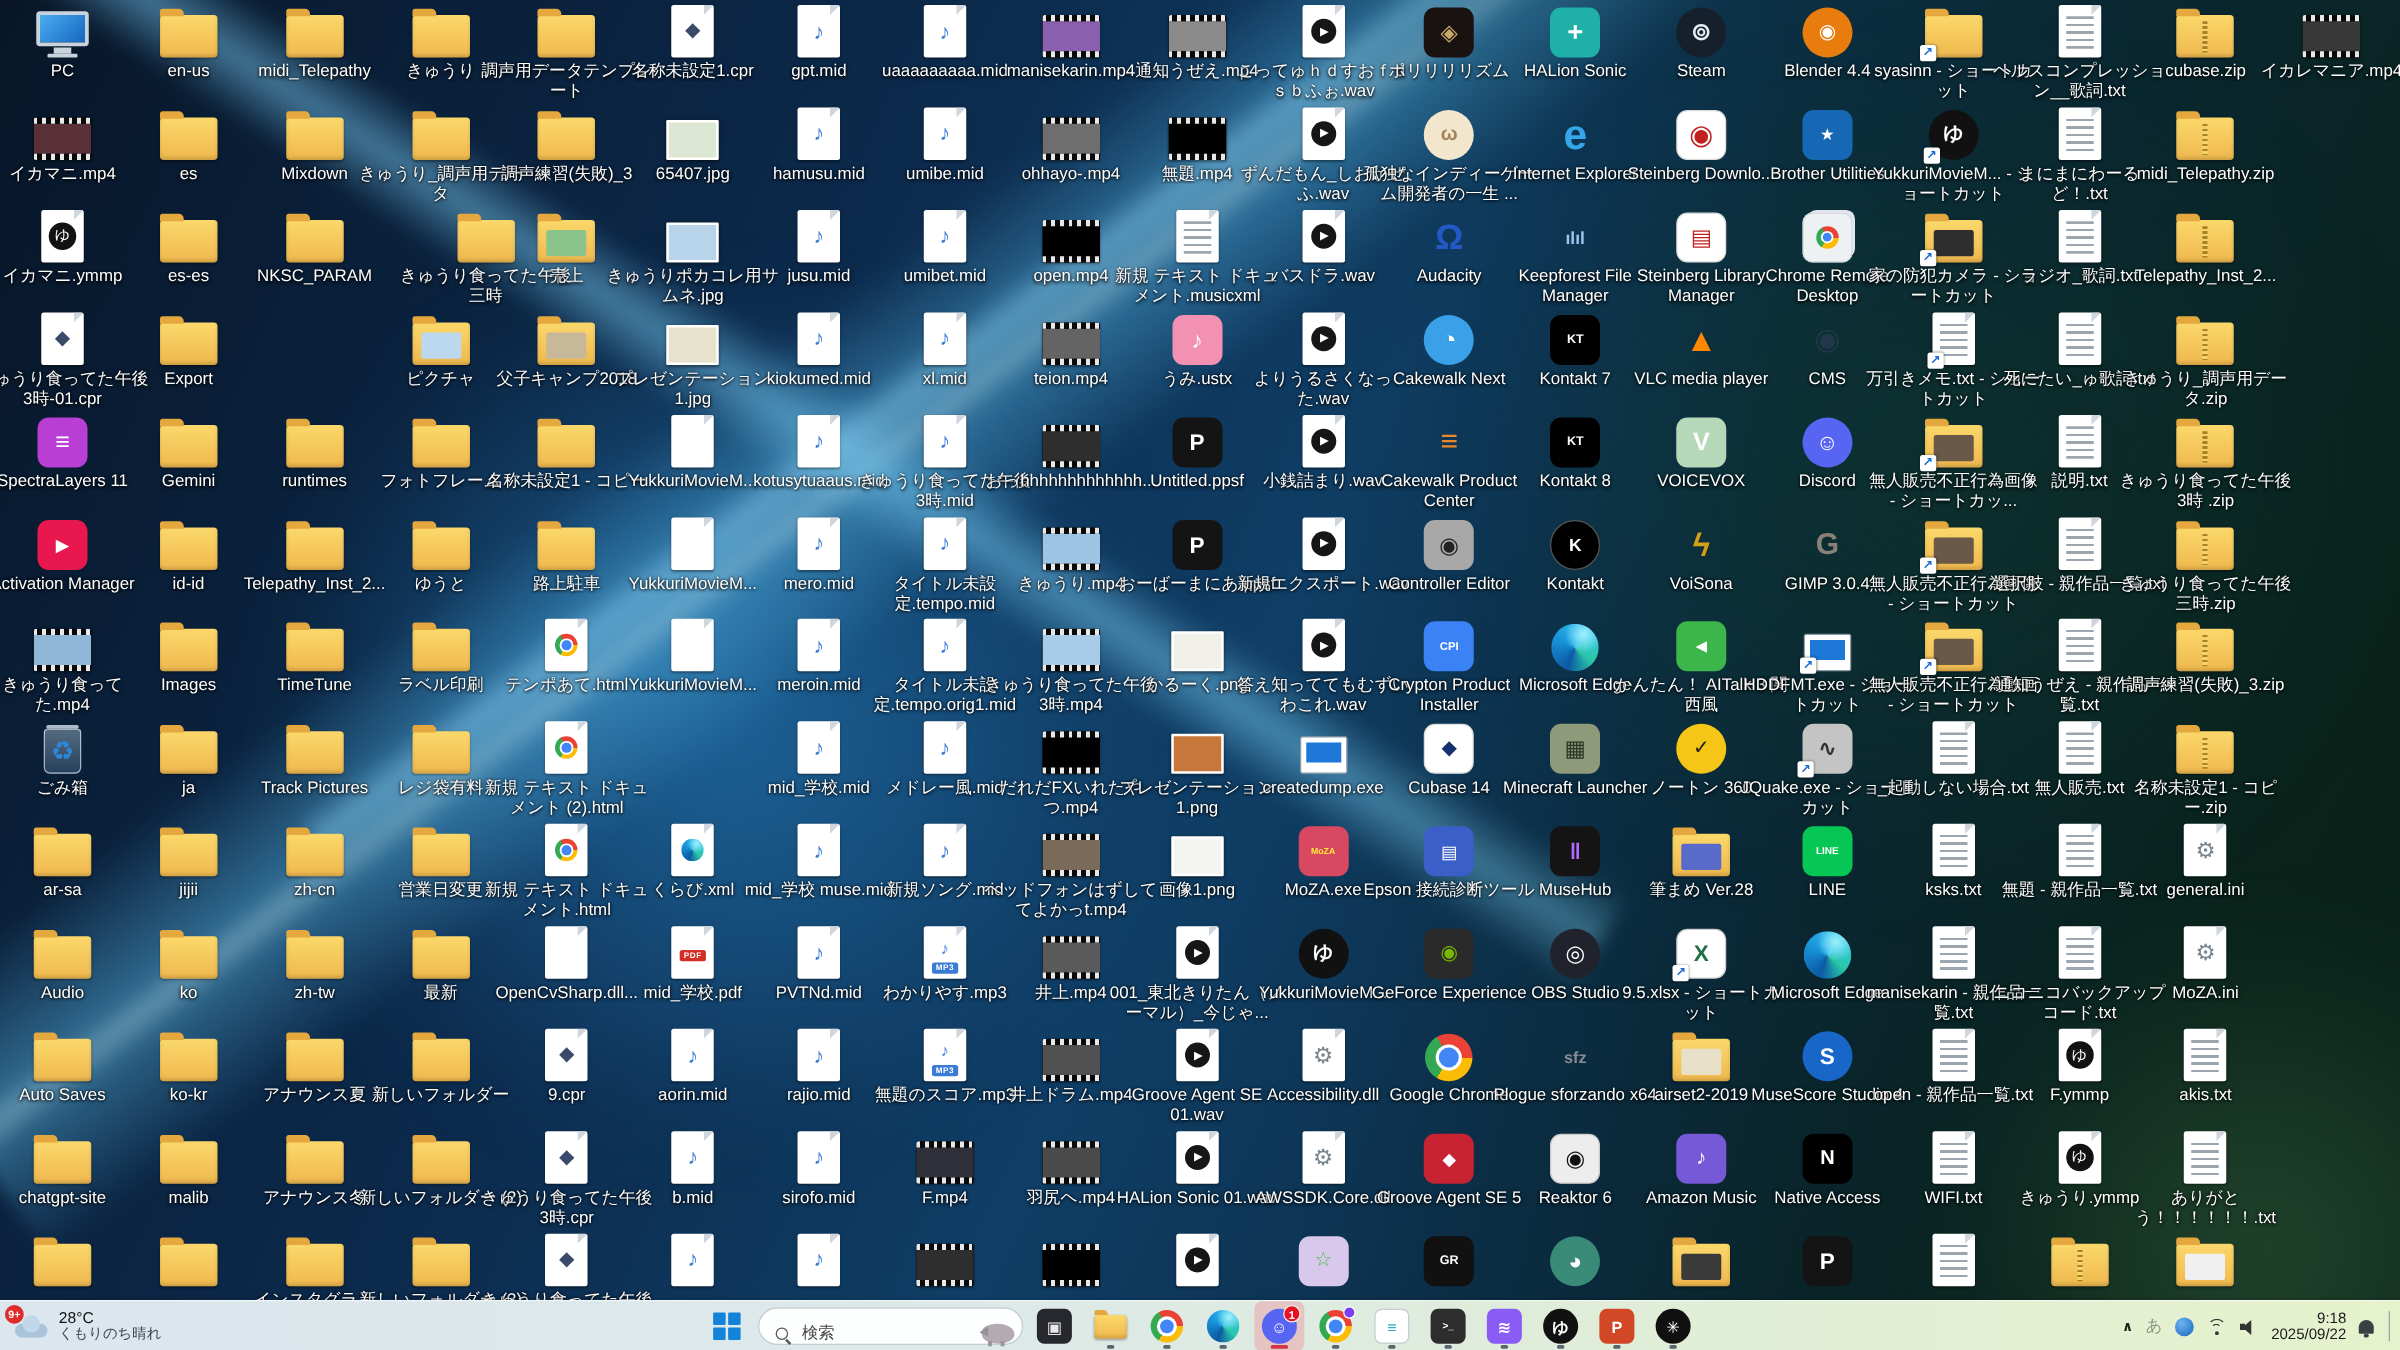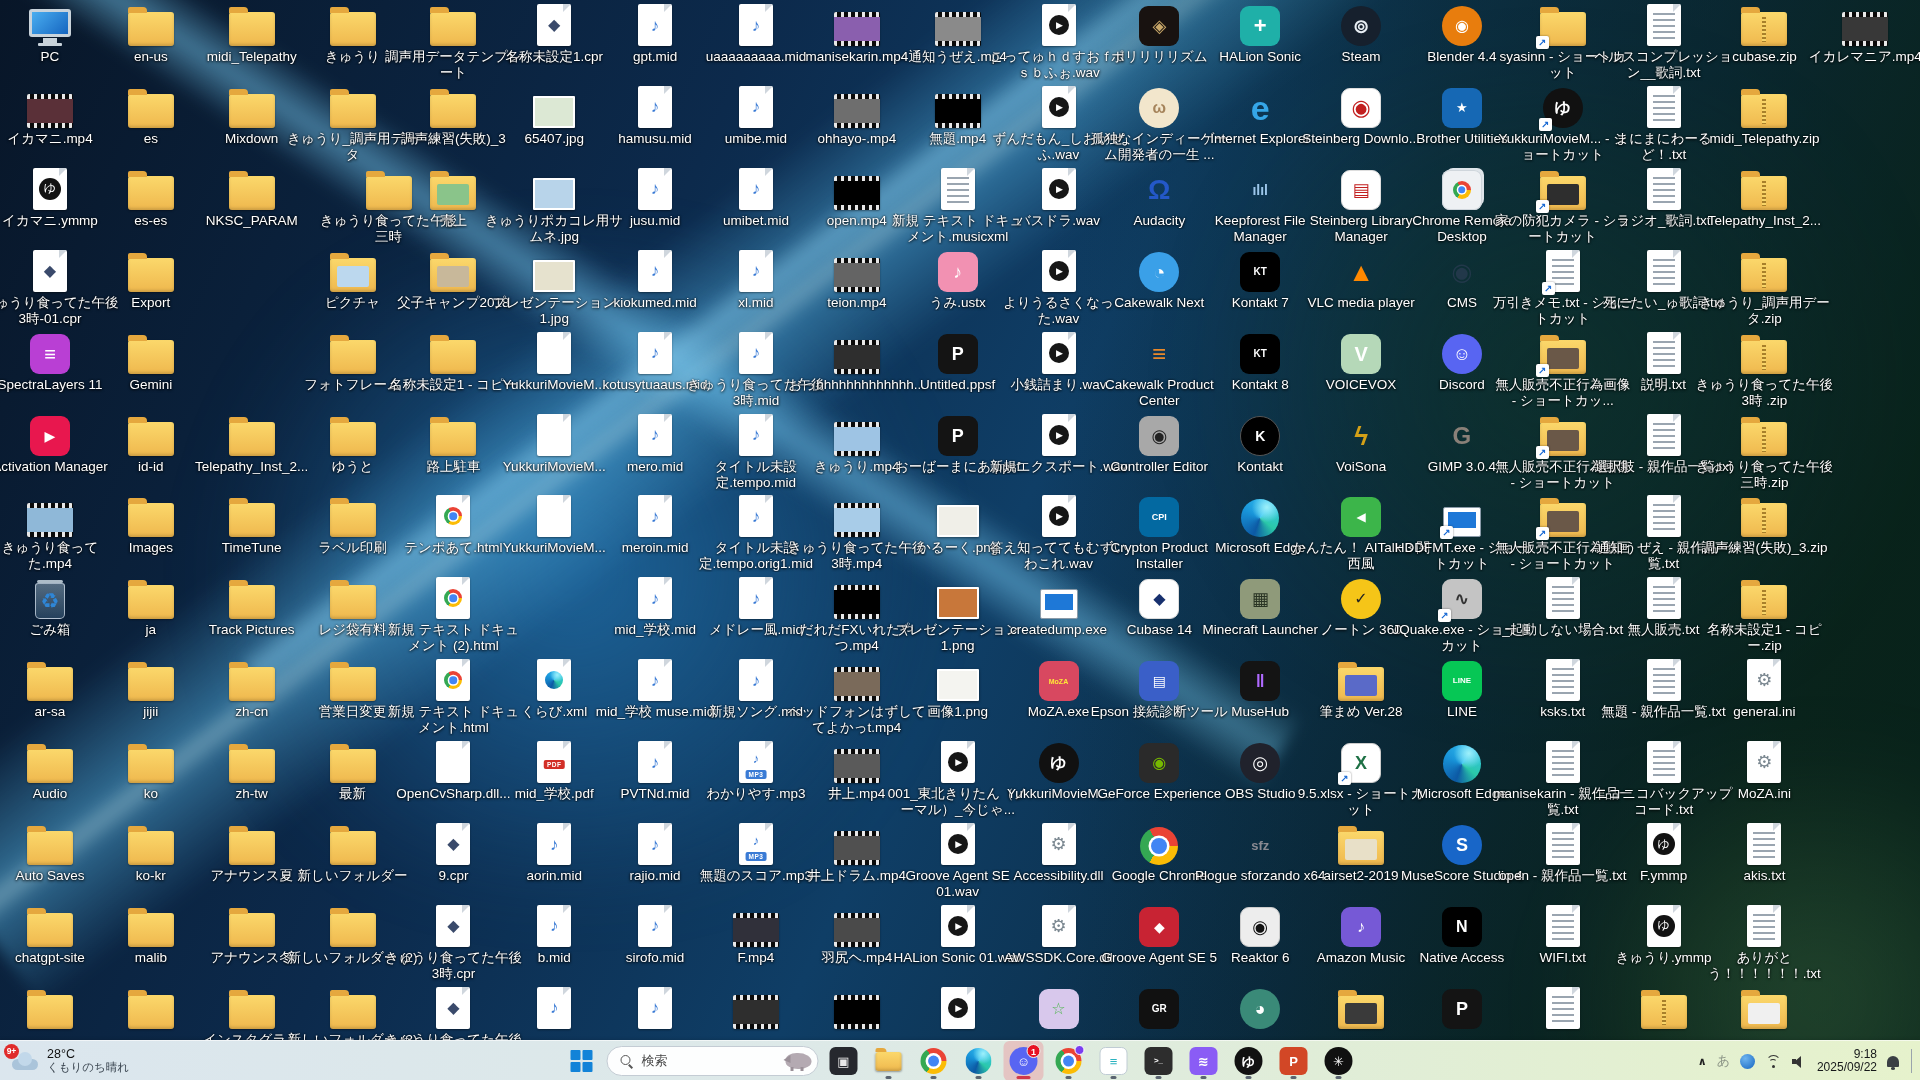--- a/index.html
+++ b/index.html
@@ -100,21 +100,21 @@
   .tbtn.act .dot{width:14px;background:#d0384a}
   .bdg{position:absolute;top:3px;right:3px;min-width:14px;height:14px;border-radius:8px;background:#e81123;color:#fff;
        font-size:9px;line-height:14px;font-weight:bold;text-align:center;padding:0 2px;border:1.5px solid #eef2ee}
   .pbdg{position:absolute;top:4px;right:4px;width:10px;height:10px;border-radius:50%;background:#7a3ff0;border:1.5px solid #fff}
   .tb-start{display:grid;grid-template-columns:10px 10px;grid-gap:2px}
   .tb-start i{width:10px;height:10px;background:#1283d8;border-radius:1px}
   .tba{width:28px;height:28px;border-radius:6px}
   .tbf{width:26px;height:19px}
   .tbf::before{width:11px;height:4px;top:-4px}
   .tb-search{height:30px;width:212px;background:rgba(255,255,255,.92);border:1px solid #c4ccd4;border-radius:16px;
-       display:flex;align-items:center;padding:0 6px 0 12px;gap:8px;cursor:text}
+       display:flex;align-items:flex-end;padding:0 6px 0 12px;gap:8px;cursor:text}
   .mag{position:relative;width:14px;height:14px;flex:0 0 auto}
   .mag::before{content:"";position:absolute;left:1px;top:1px;width:8px;height:8px;border:1.6px solid #555;border-radius:50%}
   .mag::after{content:"";position:absolute;left:10px;top:10px;width:5px;height:1.8px;background:#555;transform:rotate(45deg);transform-origin:0 0}
   .ph{font-size:13px;color:#444;flex:1}
   .rh{position:relative;width:26px;height:16px;background:#b4aab2;border-radius:45% 55% 50% 50%;flex:0 0 auto}
   .rh::before{content:"";position:absolute;left:-2px;top:2px;border-right:7px solid #9a9098;border-top:5px solid transparent;border-bottom:3px solid transparent}
   .rh::after{content:"";position:absolute;bottom:-2px;left:5px;width:3px;height:4px;background:#9a9098;box-shadow:10px 0 0 #9a9098}
   .tb-right{position:absolute;right:8px;top:0;height:40px;display:flex;align-items:center;gap:10px}
   .tchev{font-size:11px;font-weight:bold;color:#222;cursor:pointer}
   .tfade{font-size:13px;color:rgba(50,55,60,.5);cursor:pointer}
@@ -657,20 +657,26 @@
         <span class="a" style="background:#b93fd4;color:#ffffff;font-size:20px;">≡</span>
       </div>
       <div class="lbl">SpectraLayers 11</div>
     </div>
     <div class="cell" style="left: 80.85px; top: 329.6px;">
       <div class="ico">
         <span class="f"></span>
       </div>
       <div class="lbl">Gemini</div>
     </div>
+    <div class="cell" style="left: 181.7px; top: 329.6px;">
+      <div class="ico">
+        <span class="f"></span>
+      </div>
+      <div class="lbl">runtimes</div>
+    </div>
     <div class="cell" style="left: 282.55px; top: 329.6px;">
       <div class="ico">
         <span class="f"></span>
       </div>
       <div class="lbl">フォトフレーム</div>
     </div>
     <div class="cell" style="left: 383.4px; top: 329.6px;">
       <div class="ico">
         <span class="f"></span>
       </div>
@@ -961,21 +967,21 @@
     <div class="cell" style="left: 988.5px; top: 493.4px;">
       <div class="ico">
         <span class="d">
           <span class="cir">▶</span>
         </span>
       </div>
       <div class="lbl">答え知っててもむずいわこれ.wav</div>
     </div>
     <div class="cell" style="left: 1089.35px; top: 493.4px;">
       <div class="ico">
-        <span class="a" style="background:#0369a1;color:#ffffff;font-size:9px;">CPI</span>
+        <span class="a" style="background:#3b82f6;color:#ffffff;font-size:9px;">CPI</span>
       </div>
       <div class="lbl">Crypton Product Installer</div>
     </div>
     <div class="cell" style="left: 1190.2px; top: 493.4px;">
       <div class="ico">
         <span class="eb s38"></span>
       </div>
       <div class="lbl">Microsoft Edge</div>
     </div>
     <div class="cell" style="left: 1291.05px; top: 493.4px;">

